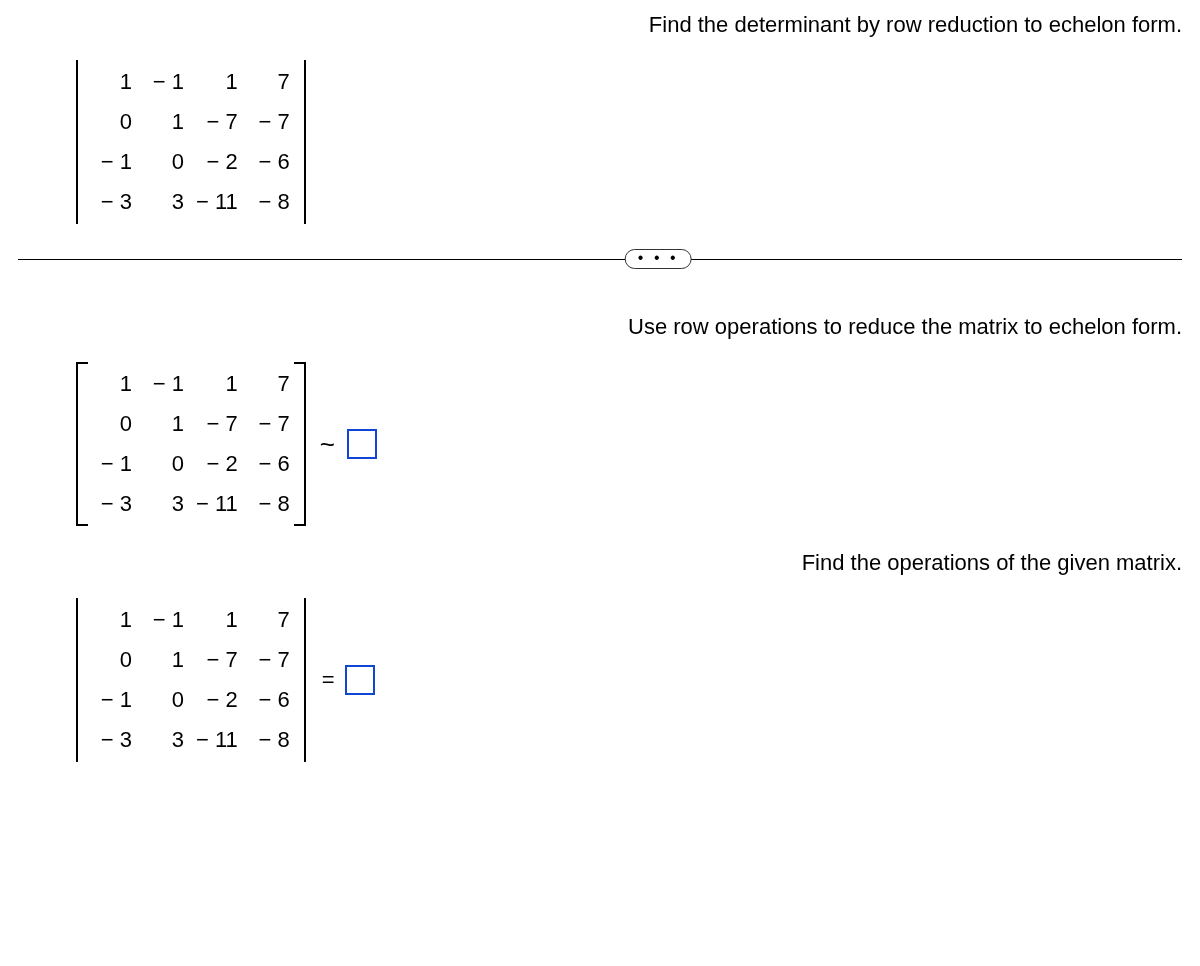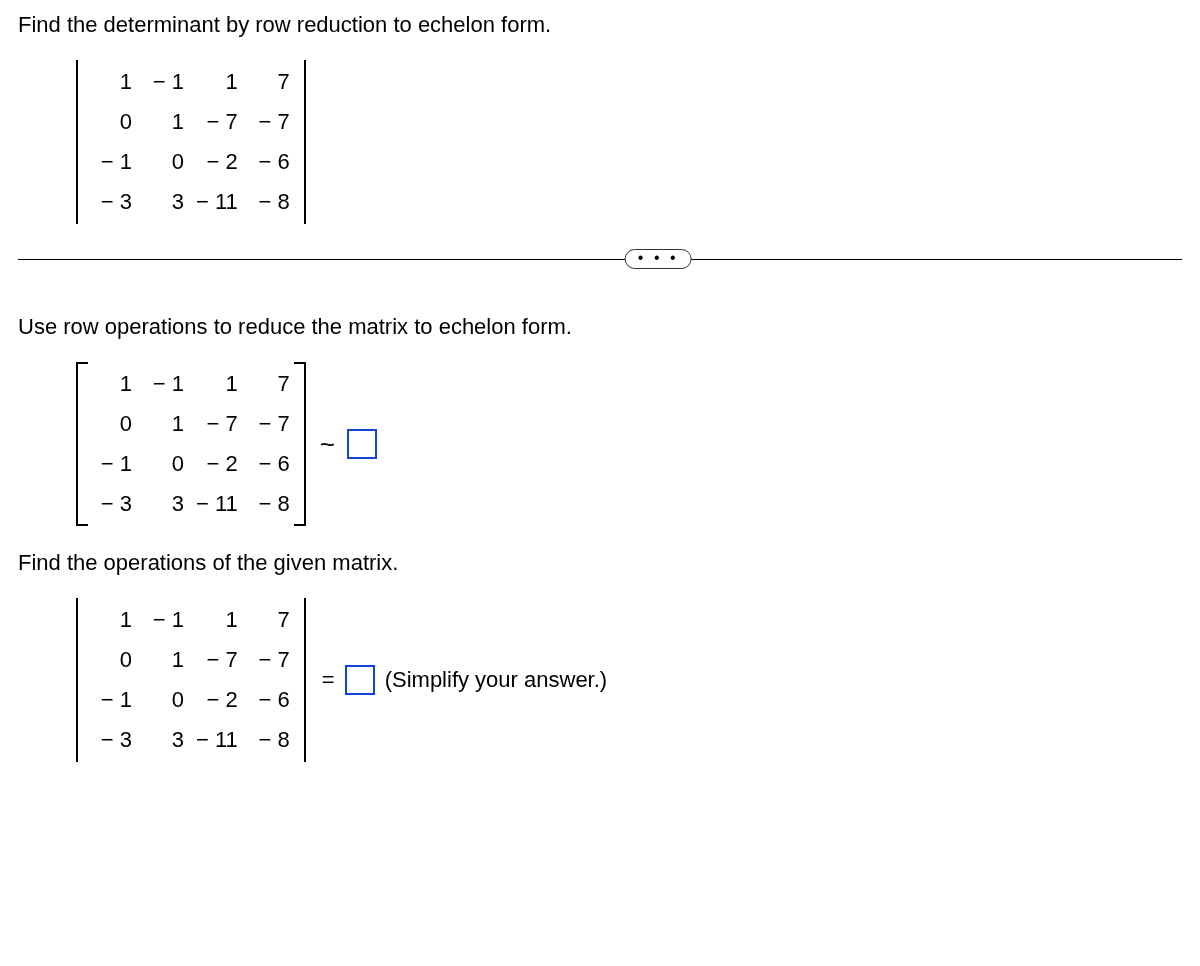--- a/index.html
+++ b/index.html
@@ -5,21 +5,21 @@
   body {
     margin: 0;
     padding: 12px 18px;
     font-family: Arial, Helvetica, sans-serif;
     font-size: 22px;
     color: #000;
     background: #fff;
     width: 1200px;
     box-sizing: border-box;
   }
-  .instruction { margin: 0 0 22px 0; }
+  .instruction { margin: 0 0 22px 0; text-align: right; }
   .matrix-block { margin: 10px 0 24px 58px; display:flex; align-items:center; }
   table.matrix { border-collapse: collapse; }
   table.matrix td {
     text-align: right;
     padding: 7px 6px;
     font-size: 22px;
     min-width: 40px;
   }
   .det-wrap {
     border-left: 2px solid #000;
@@ -185,15 +185,14 @@
         <td>3</td>
         <td>− 11</td>
         <td>− 8</td>
       </tr>
     </tbody>
       </table>
   </div>
   <div class="inline-after">
     <span class="eq">=</span>
     <span class="answer-box"></span>
-    <span class="hint">(Simplify your answer.)</span>
   </div>
 </div>
 
 </body></html>

